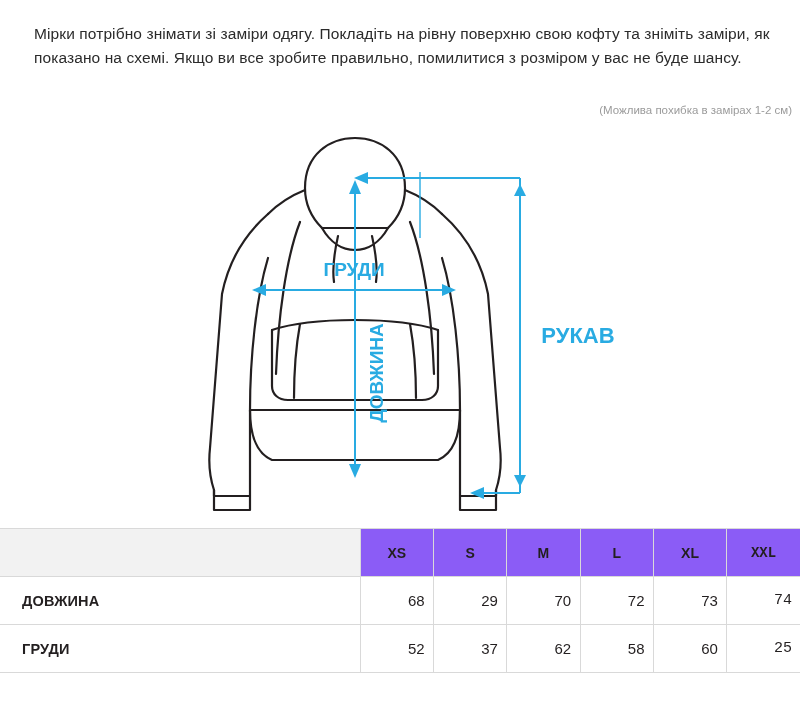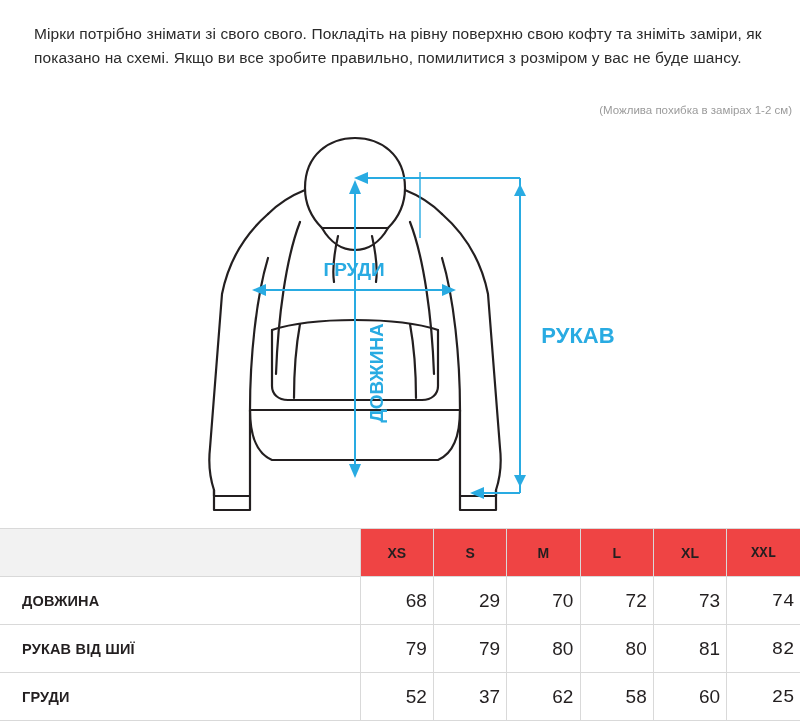--- a/index.html
+++ b/index.html
@@ -59,50 +59,50 @@
   }
   table.size-table th,
   table.size-table td {
     border: 1px solid #d9d9d9;
     height: 45px;
     text-align: center;
     font-weight: normal;
     color: #231f20;
   }
   table.size-table thead th {
-    background: #ef4444;
+    background: #8b5cf6;
     font-weight: bold;
     font-size: 14px;
   }
   table.size-table thead th.corner {
     background: #f2f2f2;
     border-left: none;
   }
   table.size-table tbody td.rowhead {
     text-align: left;
     padding-left: 22px;
     font-weight: bold;
     font-size: 14.5px;
     letter-spacing: 0.2px;
     border-left: none;
   }
   table.size-table tbody td.val {
-    font-size: 19px;
+    font-size: 15px;
     padding-left: 40px;
   }
   table.size-table col.first { width: 360px; }
   table.size-table col.sz { width: 73.3px; }
   .last-col { border-right: none !important; font-family: Liberation Mono, monospace; }
 </style>
 </head>
 <body>
 
 <div class="page">
 
-  <div class="intro">Мірки потрібно знімати зі свого свого. Покладіть на рівну поверхню свою кофту та зніміть заміри, як показано на схемі. Якщо ви все зробите правильно, помилитися з розміром у вас не буде шансу.</div>
+  <div class="intro">Мірки потрібно знімати зі заміри одягу. Покладіть на рівну поверхню свою кофту та зніміть заміри, як показано на схемі. Якщо ви все зробите правильно, помилитися з розміром у вас не буде шансу.</div>
 
   <div class="disclaimer">(Можлива похибка в замірах 1-2 см)</div>
 
   <div class="diagram">
     <svg width="800" height="400" viewBox="0 0 800 400" xmlns="http://www.w3.org/2000/svg">
 
       <g fill="none" stroke="#231f20" stroke-width="2.2" stroke-linejoin="round" stroke-linecap="round">
 
         <path d="M305,70 C305,36 330,20 355,20 C380,20 405,36 405,70 C405,86 398,100 388,110 L322,110 C312,100 305,86 305,70 Z"></path>
         <path d="M322,110 C330,124 342,132 355,132 C368,132 380,124 388,110"></path>
@@ -191,29 +191,20 @@
         <tr>
           <td class="rowhead">ДОВЖИНА</td>
           <td class="val">68</td>
           <td class="val">29</td>
           <td class="val">70</td>
           <td class="val">72</td>
           <td class="val">73</td>
           <td class="val last-col">74</td>
         </tr>
         <tr>
-          <td class="rowhead">РУКАВ ВІД ШИЇ</td>
-          <td class="val">79</td>
-          <td class="val">79</td>
-          <td class="val">80</td>
-          <td class="val">80</td>
-          <td class="val">81</td>
-          <td class="val last-col">82</td>
-        </tr>
-        <tr>
           <td class="rowhead">ГРУДИ</td>
           <td class="val">52</td>
           <td class="val">37</td>
           <td class="val">62</td>
           <td class="val">58</td>
           <td class="val">60</td>
           <td class="val last-col">25</td>
         </tr>
       </tbody>
     </table>

